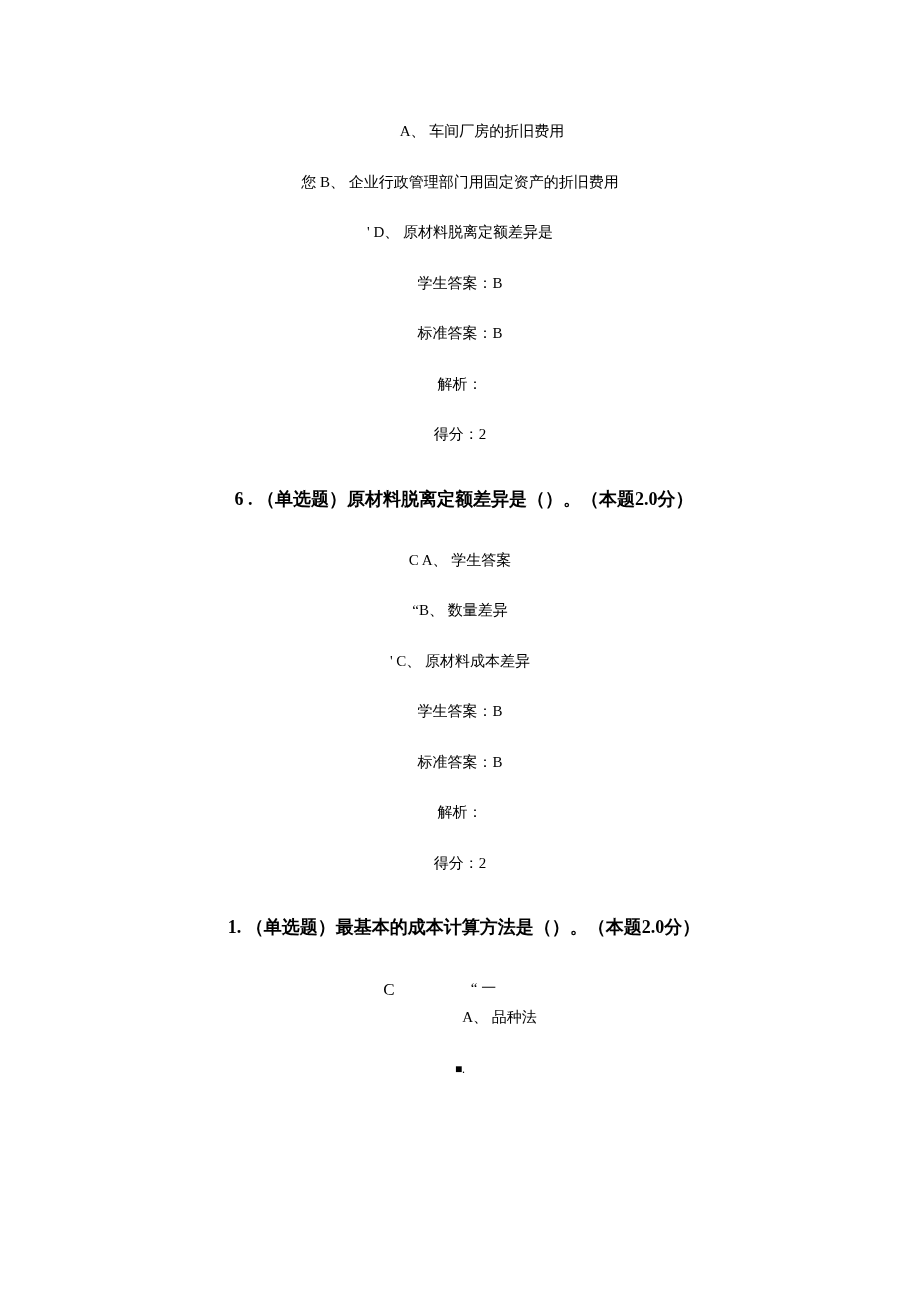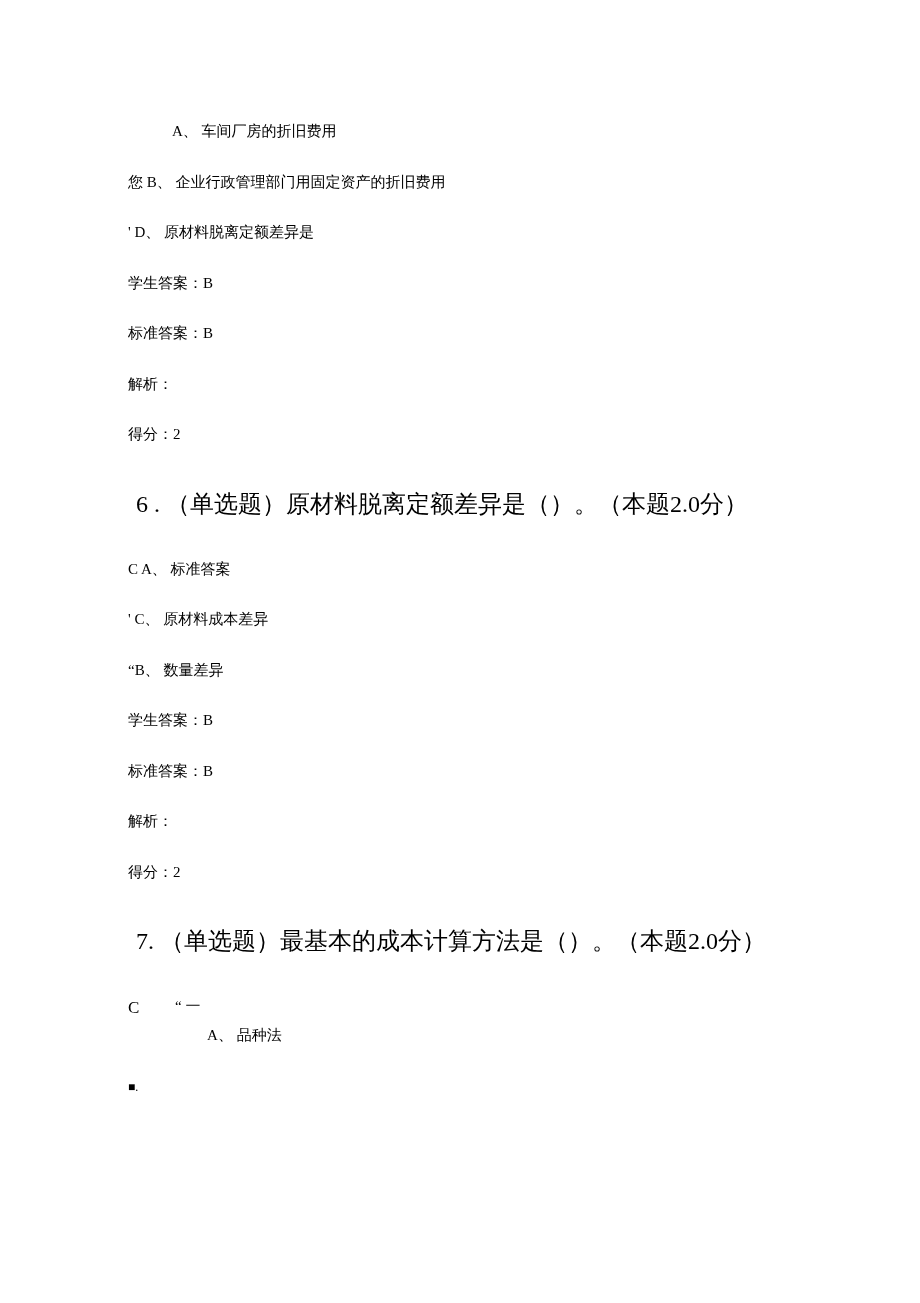--- a/index.html
+++ b/index.html
@@ -7,33 +7,34 @@
     padding: 0;
     background: #ffffff;
     font-family: "SimSun", "宋体", serif;
     font-size: 15px;
     color: #000;
     width: 920px;
   }
   .page {
     padding: 120px 128px 80px 128px;
     line-height: 1.5;
+    text-align: center;
   }
   .option-line {
     margin: 0 0 28px 0;
   }
   .option-line.first {
     margin-left: 44px;
   }
   .answer-line {
     margin: 8px 0 28px 0;
   }
   .heading {
-    font-size: 24px;
-    font-weight: normal;
+    font-size: 18px;
+    font-weight: bold;
     margin-top: 40px;
     margin-bottom: 36px;
     margin-left: 8px;
   }
   .q7-lines {
     margin-top: 6px;
   }
   .q7-c {
     display: inline-block;
     vertical-align: top;
@@ -73,36 +74,36 @@
     </p>
     <p class="answer-line">学生答案：B</p>
     <p class="answer-line">标准答案：B</p>
     <p class="answer-line">解析：</p>
     <p class="answer-line">得分：2</p>
   </div>
 
   <div>
     <p class="heading">6 . （单选题）原材料脱离定额差异是（）。（本题2.0分）</p>
     <p class="option-line">
-      <span>C </span><span>A、 标准答案</span>
+      <span>C </span><span>A、 学生答案</span>
+    </p>
+    <p class="option-line">
+      <span>“</span><span>B、 数量差异</span>
     </p>
     <p class="option-line">
       <span>' </span><span>C、 原材料成本差异</span>
-    </p>
-    <p class="option-line">
-      <span>“</span><span>B、 数量差异</span>
     </p>
     <p class="answer-line">学生答案：B</p>
     <p class="answer-line">标准答案：B</p>
     <p class="answer-line">解析：</p>
     <p class="answer-line">得分：2</p>
   </div>
 
   <div>
-    <p class="heading">7. （单选题）最基本的成本计算方法是（）。（本题2.0分）</p>
+    <p class="heading">1. （单选题）最基本的成本计算方法是（）。（本题2.0分）</p>
     <div class="q7-lines">
       <span class="q7-c">C</span>
       <span class="q7-block">
         <p class="q7-first">“ 一</p>
         <p class="q7-option">A、 品种法</p>
       </span>
     </div>
     <p class="sq">■.</p>
   </div>
 

